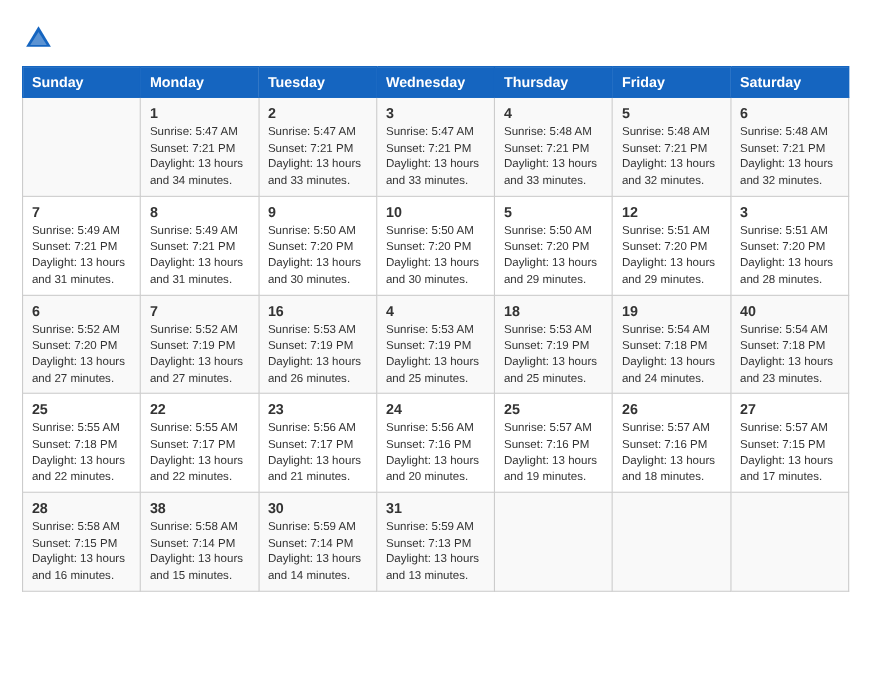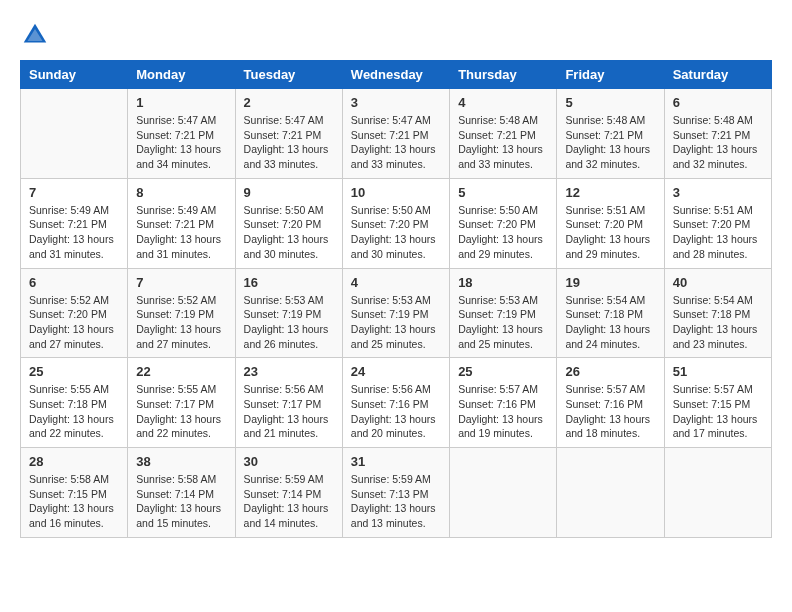--- a/index.html
+++ b/index.html
@@ -304,21 +304,21 @@
 and 19 minutes.</div>
         </td>
         <td>
           <span class="day-number">26</span>
           <div class="day-info" style="white-space: pre-line;">Sunrise: 5:57 AM
 Sunset: 7:16 PM
 Daylight: 13 hours
 and 18 minutes.</div>
         </td>
         <td>
-          <span class="day-number">51</span>
+          <span class="day-number">27</span>
           <div class="day-info" style="white-space: pre-line;">Sunrise: 5:57 AM
 Sunset: 7:15 PM
 Daylight: 13 hours
 and 17 minutes.</div>
         </td>
       </tr>
       <tr>
         <td>
           <span class="day-number">28</span>
           <div class="day-info" style="white-space: pre-line;">Sunrise: 5:58 AM

